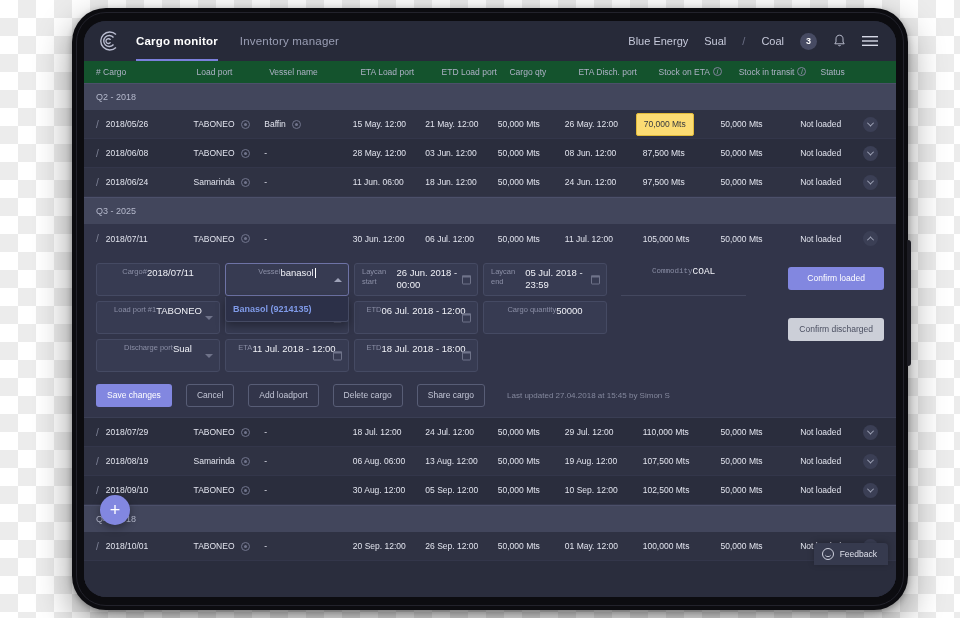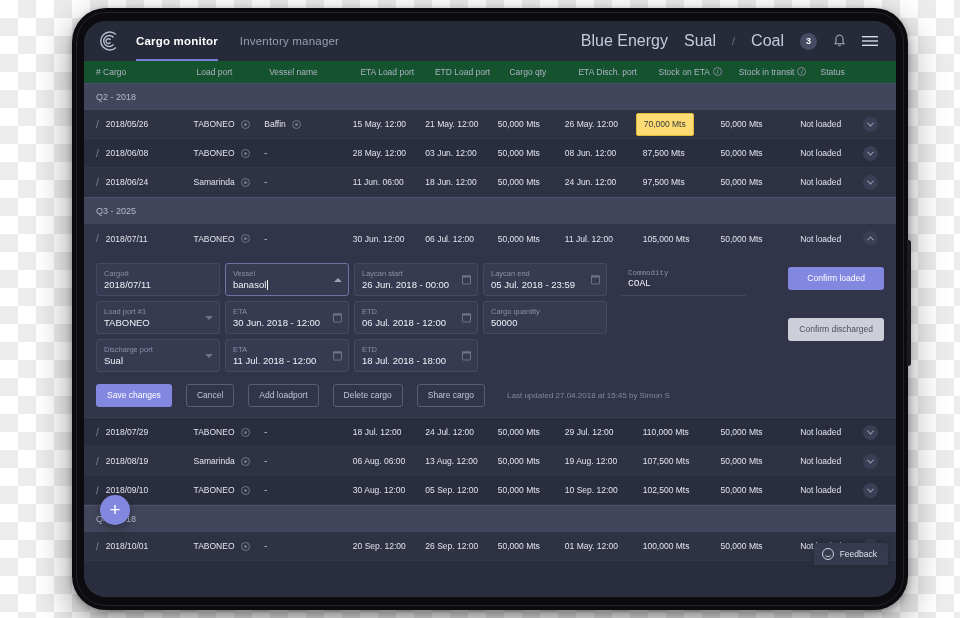--- a/index.html
+++ b/index.html
@@ -68,21 +68,21 @@
     position: relative; cursor: pointer; white-space: nowrap;
   }
   .nav-tab.active { color: #ffffff; font-weight: bold; }
   .nav-tab.active:after {
     content: ""; position: absolute; left: 0; right: 0; bottom: 0;
     height: 2px; background: #7b7fdc;
   }
   .topbar-right {
     margin-left: auto; display: flex; align-items: center; gap: 16px;
   }
-  .tr-text { font-size: 16px; color: #c6c9da; white-space: nowrap; }
+  .tr-text { font-size: 11px; color: #c6c9da; white-space: nowrap; }
   .tr-sep { color: #6b6f85; font-size: 11px; }
   .badge {
     width: 17px; height: 17px; border-radius: 50%;
     background: #474b63; color: #ffffff;
     font-size: 9px; font-weight: bold;
     display: flex; align-items: center; justify-content: center;
   }
   .icon-btn { cursor: pointer; display: flex; align-items: center; }
 
   
@@ -111,21 +111,21 @@
     line-height: 8px; text-align: center;
     margin-left: 3px;
     vertical-align: 1px;
   }
 
   
   .c-num    { width: 108px; }
   .c-load   { width: 78px; }
   .c-vessel { width: 98px; }
   .c-etal   { width: 80px; }
-  .c-etdl   { width: 80px; }
+  .c-etdl   { width: 80px; text-align: center; }
   .c-qty    { width: 74px; }
   .c-etad   { width: 86px; }
   .c-stock  { width: 86px; }
   .c-transit{ width: 88px; }
   .c-status { width: 68px; }
   .c-chev   { width: 24px; }
 
   .group-row {
     height: 27px; display: flex; align-items: center;
     padding: 0 12px;
@@ -193,21 +193,21 @@
     grid-auto-rows: 33px;
     gap: 5px;
     width: 520px;
   }
   .field {
     background: #373b52;
     border: 1px solid #454a63;
     border-radius: 3px;
     padding: 3px 7px;
     position: relative;
-    display: flex; flex-direction: column; justify-content: center;
+    display: flex; justify-content: center;
     cursor: text;
   }
   .field.focused { border-color: #6e73a6; background: #373b52; }
   .field-label { font-size: 7.5px; color: #8b8fa6; line-height: 10px; }
   .field-value { font-size: 9.5px; color: #f0f1f7; line-height: 12px; }
   .field.plain { background: transparent; border: none; border-bottom: 1px solid #44485f; border-radius: 0; font-family: Liberation Mono, monospace; }
   .caret {
     display:inline-block; width:1px; height:10px; background:#ffffff;
     vertical-align:-2px; margin-left:1px;
   }
@@ -482,20 +482,23 @@
 
             <div class="field">
               <span class="field-label">Cargo#</span>
               <span class="field-value">2018/07/11</span>
             </div>
 
             <div class="field focused">
               <span class="field-label">Vessel</span>
               <span class="field-value"><span>banasol</span><i class="caret"></i></span>
               <span class="sel-arrow up"></span>
+              <div class="dropdown">
+                <div class="dropdown-item">Banasol (9214135)</div>
+              </div>
             </div>
 
             <div class="field">
               <span class="field-label">Laycan start</span>
               <span class="field-value">26 Jun. 2018 - 00:00</span>
               <span class="cal-icon"></span>
             </div>
 
             <div class="field">
               <span class="field-label">Laycan end</span>

